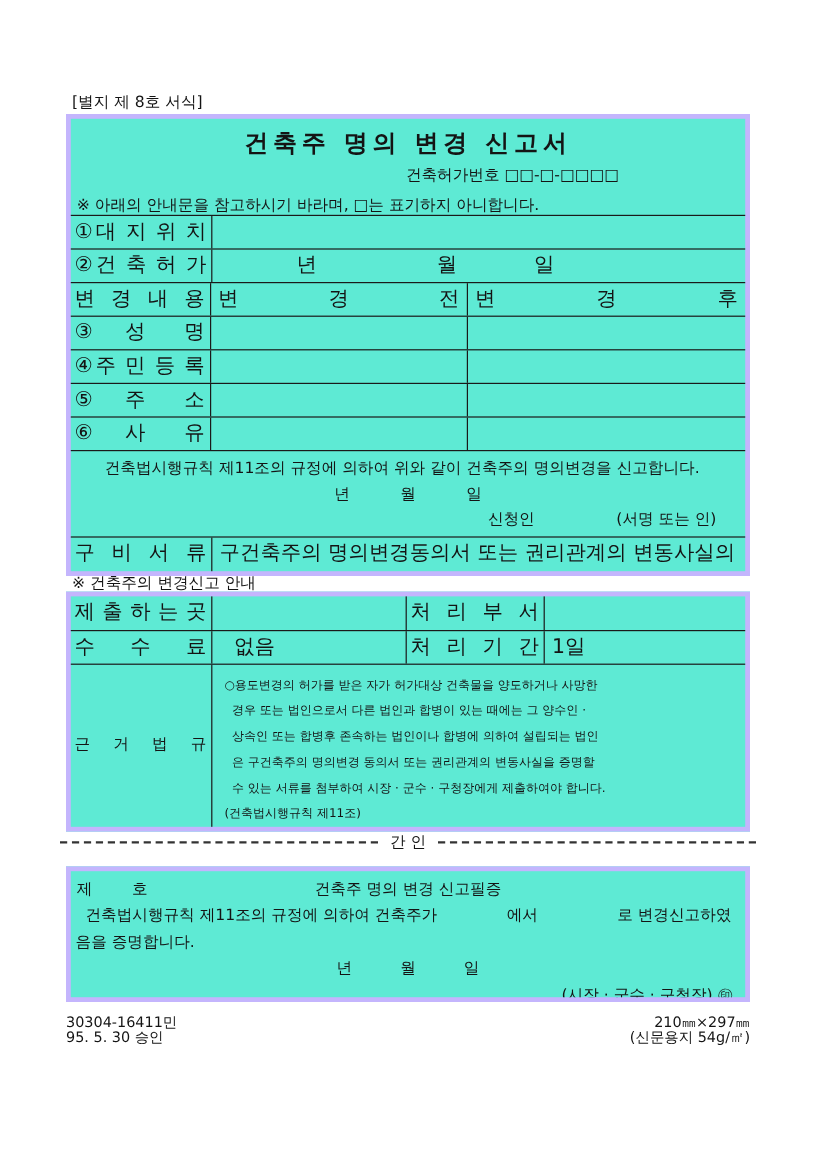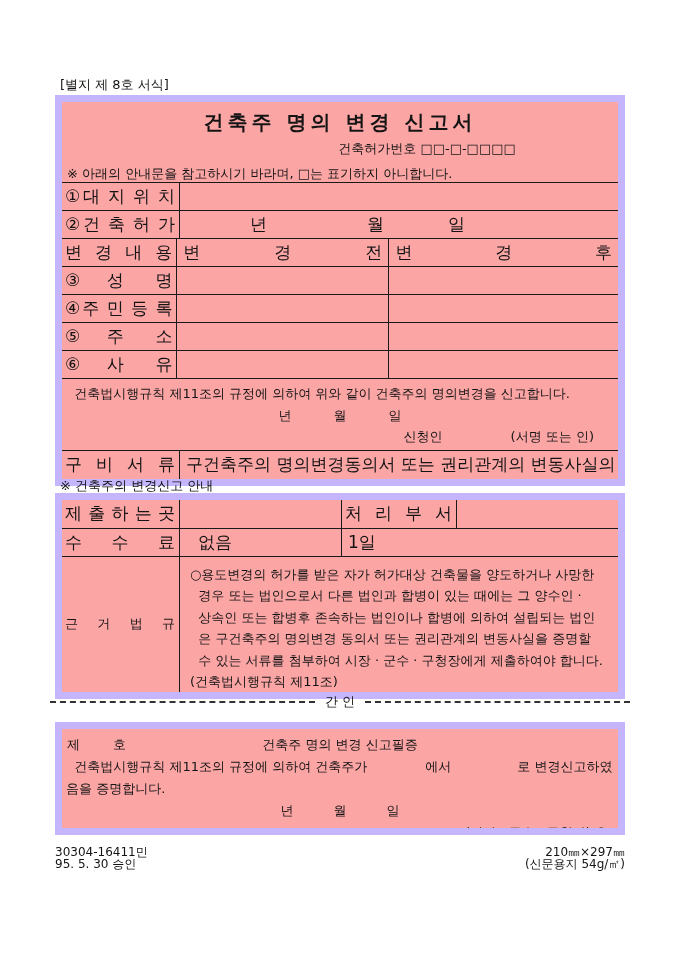--- a/index.html
+++ b/index.html
@@ -5,21 +5,21 @@
   * { margin:0; padding:0; box-sizing:border-box; }
   html,body { background:#fff; }
   .page {
     width:680px; height:962px; background:#ffffff; color:#141414;
     font-family:"DejaVu Sans", sans-serif; font-size:13px;
     position:relative; overflow:hidden;
   }
   .corner-note { position:absolute; left:60px; top:76px; font-size:13px; }
 
   
-  .box { border:7px solid #c4b5fd; background:#fca5a5; }
+  .box { border:4px solid #c4b5fd; background:#5eead4; }
   .main-form { position:absolute; left:55px; top:95px; width:570px; }
   .mf-head { height:80px; padding-top:7px; }
   .mf-title { text-align:center; font-size:20px; font-weight:bold; letter-spacing:4px; }
   .mf-permit { margin-top:4px; text-align:center; font-size:13px;margin-left:14px; }
   .mf-permit .shift { position:relative; left:80px; }
   .mf-note { margin-top:7px; padding-left:5px; font-size:13px; }
 
   .row { display:flex; border-top:1px solid #1a1a1a; height:28px; line-height:26px; font-size:17px; }
   .cell { overflow:hidden; }
   .lbl { width:118px; padding:0 4px 0 3px; border-right:1px solid #1a1a1a;
@@ -28,37 +28,37 @@
   .col-before { width:217px; border-right:1px solid #1a1a1a; }
   .col-after  { width:234px; }
   .jcell { padding:0 6px; text-align:justify; text-align-last:justify; }
 
   .date-flex { display:flex; }
   .date-flex span:nth-child(1){ margin-left:64px; }
   .date-flex span:nth-child(2){ margin-left:100px; }
   .date-flex span:nth-child(3){ margin-left:64px; }
 
   .decl { border-top:1px solid #1a1a1a; height:72px; padding-top:6px; }
-  .decl-line1 { white-space:pre; padding-left:4px; line-height:18px; }
+  .decl-line1 { white-space:pre; padding-left:20px; line-height:18px; }
   .decl-date { display:flex; justify-content:center; gap:42px; margin-top:5px; line-height:16px; }
   .decl-sign { display:flex; justify-content:flex-end; gap:68px; padding-right:24px; margin-top:5px; line-height:16px; }
   .docs-row { height:29px; line-height:27px; }
 
   
   .guide-heading { position:absolute; left:60px; top:477px; font-size:13px; }
   .guide-table { position:absolute; left:55px; top:493px; width:570px; }
   .g-val1 { width:150px; border-right:1px solid #1a1a1a; padding-left:6px;margin-left:12px; }
   .g-lbl2 { width:115px; border-right:1px solid #1a1a1a; padding:0 4px 0 3px;
             text-align:justify; text-align-last:justify; }
   .g-val2 { flex:1; padding-left:6px; }
   .basis-row { display:flex; border-top:1px solid #1a1a1a; height:136px; }
   .basis-lbl { width:118px; border-right:1px solid #1a1a1a; line-height:134px;
                padding:0 4px 0 3px; text-align:justify; text-align-last:justify; }
   .basis-body { flex:1; padding:7px 4px 0 10px; }
-  .basis-body div { white-space:pre; line-height:21.4px; font-size:13px; }
+  .basis-body div { white-space:pre; line-height:21.4px; font-size:10px; }
 
   
   .separator { position:absolute; left:50px; top:693px; width:580px;
                display:flex; align-items:center; font-size:13px; }
   .sep-line { flex:1; border-top:2px dashed #333; }
   .sep-label { margin:0 10px; white-space:pre;text-align:center; }
 
   
   .cert { position:absolute; left:55px; top:722px; width:570px; height:113px; padding-top:6px; overflow:hidden; }
   .cert-head { position:relative; height:21px; line-height:20px; }
@@ -161,20 +161,21 @@
   <div class="box guide-table">
     <div class="row" style="border-top:none;">
       <div class="cell lbl">제 출 하 는 곳</div>
       <div class="cell g-val1"></div>
       <div class="cell g-lbl2">처 리 부 서</div>
       <div class="cell g-val2"></div>
     </div>
     <div class="row">
       <div class="cell lbl">수 수 료</div>
       <div class="cell g-val1">없음</div>
+      <div class="cell g-lbl2">처 리 기 간</div>
       <div class="cell g-val2">1일</div>
     </div>
     <div class="basis-row">
       <div class="basis-lbl">근 거 법 규</div>
       <div class="basis-body">
         <div>○용도변경의 허가를 받은 자가 허가대상 건축물을 양도하거나 사망한</div>
         <div>  경우 또는 법인으로서 다른 법인과 합병이 있는 때에는 그 양수인 ·</div>
         <div>  상속인 또는 합병후 존속하는 법인이나 합병에 의하여 설립되는 법인</div>
         <div>  은 구건축주의 명의변경 동의서 또는 권리관계의 변동사실을 증명할</div>
         <div>  수 있는 서류를 첨부하여 시장 · 군수 · 구청장에게 제출하여야 합니다.</div>

